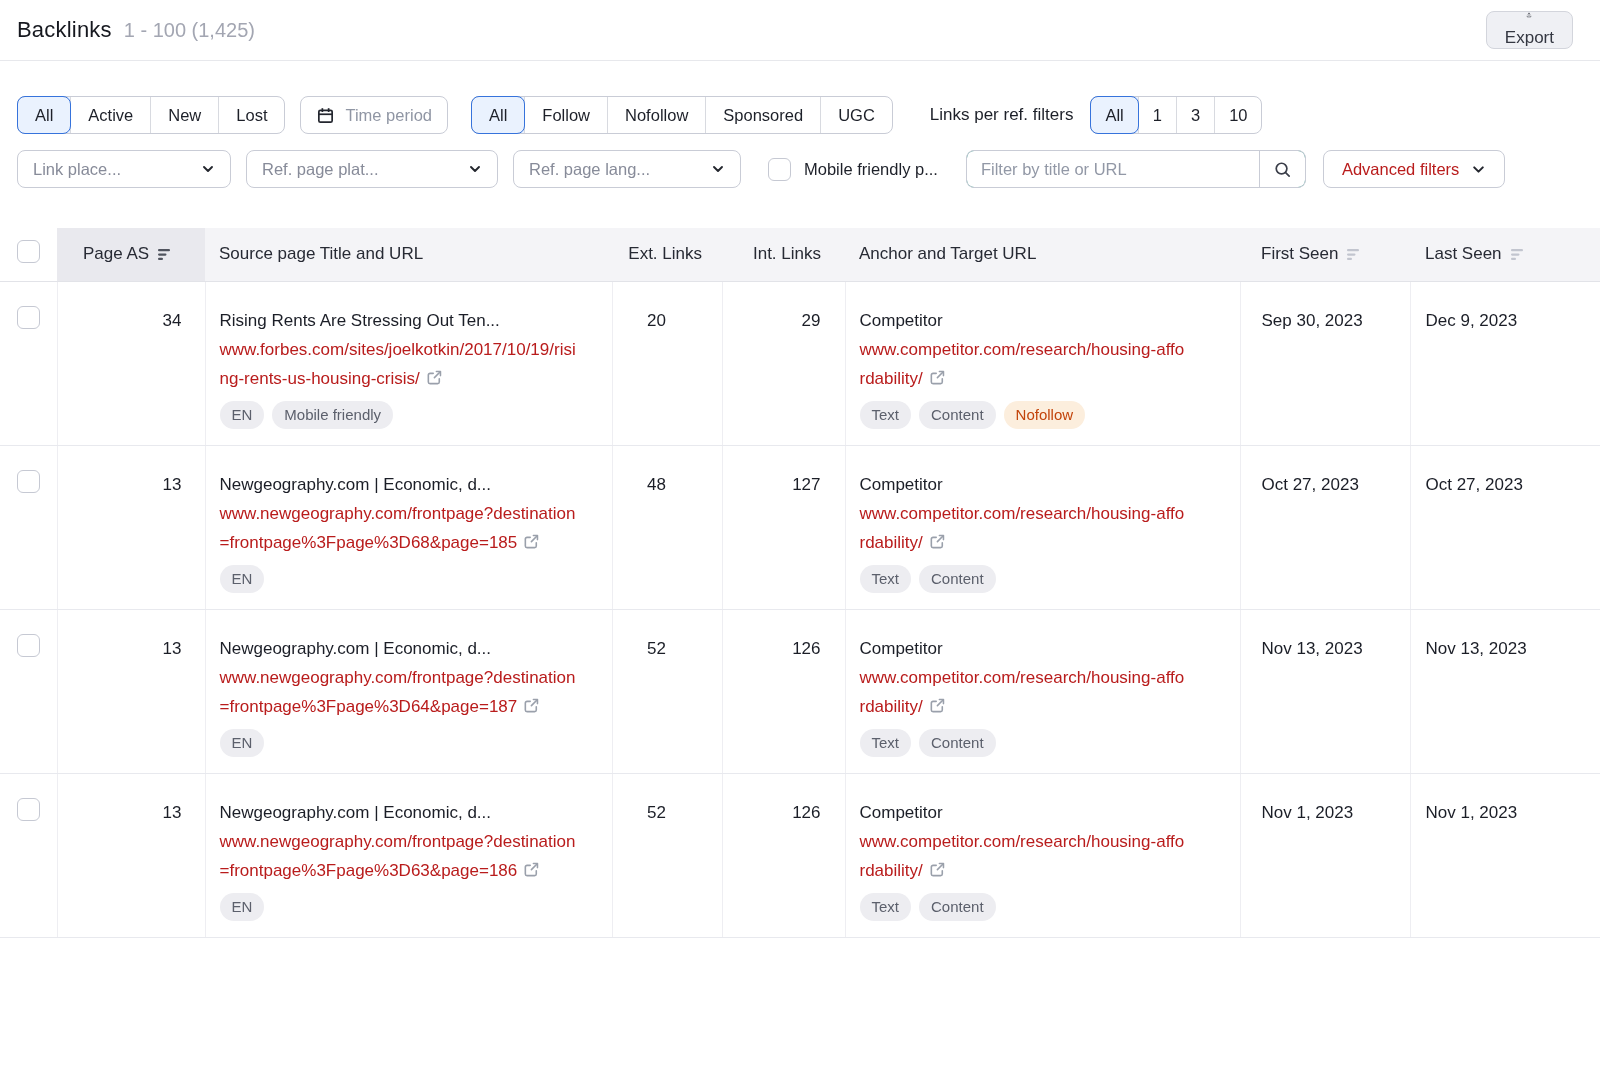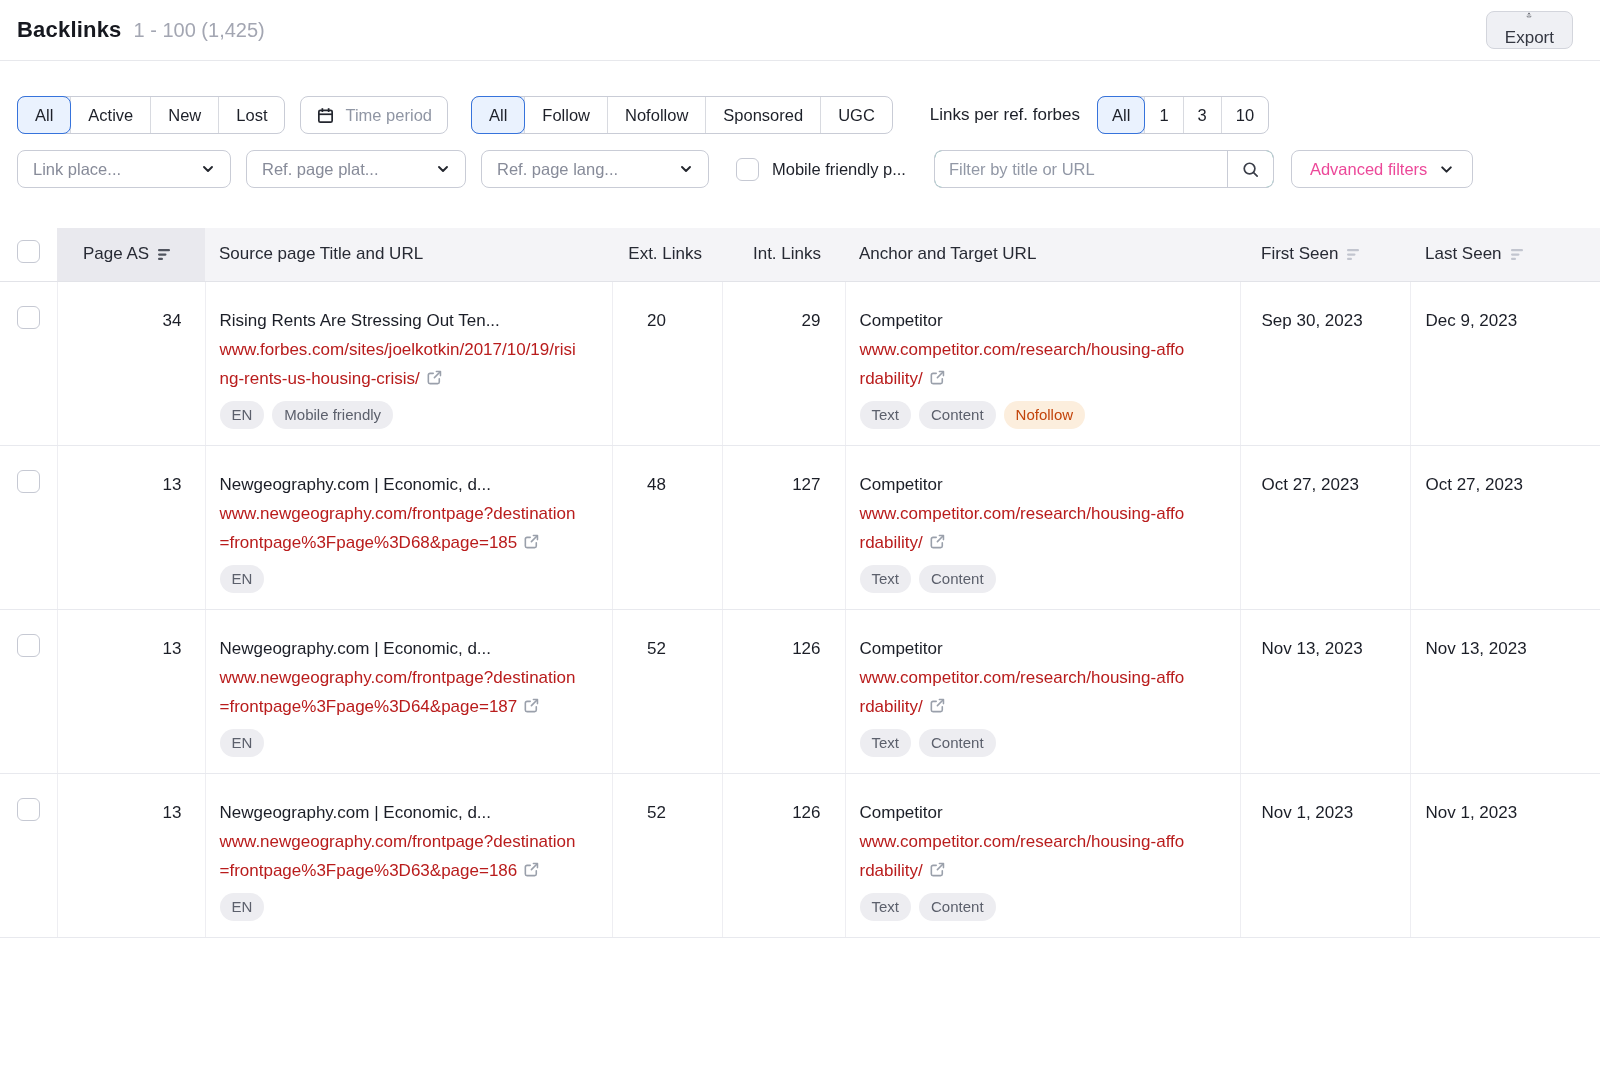--- a/index.html
+++ b/index.html
@@ -2,21 +2,21 @@
 <html><head>
 <meta charset="utf-8">
 <style>
   * { margin:0; padding:0; box-sizing:border-box; }
   html,body { width:1600px; height:1070px; background:#fff; overflow:hidden;
     font-family:"Liberation Sans","DejaVu Sans",sans-serif; color:#1b1e27; }
 
   
   .title-bar { height:61px; display:flex; align-items:center; padding:0 27px 0 17px;
     border-bottom:1px solid #e7e8ec; }
-  .page-title { font-size:22px; font-weight:700; color:#16181f; letter-spacing:.2px; }
+  .page-title { font-size:22px; font-weight:400; color:#16181f; letter-spacing:.2px; }
   .page-range { font-size:20px; color:#a3a6b2; margin-left:12px; }
   .export-btn { margin-left:auto; height:38px; display:inline-flex; align-items:center;
     gap:10px; padding:0 18px; background:#eff0f4; border:1px solid #d3d5dc; border-radius:8px;
     font-size:17px; color:#3437 41; color:#343741; cursor:pointer;flex-direction:column; }
 
   
   .filters { padding:0 17px; margin-top:35px; }
   .frow { display:flex; align-items:center; }
   .frow + .frow { margin-top:16px; }
 
@@ -32,39 +32,39 @@
   .seg.num .seg-item { padding:0 14px; }
 
   .btn-outline { height:38px; display:inline-flex; align-items:center; gap:10px; padding:0 15px;
     border:1px solid #c9ccd6; border-radius:8px; background:#fff; font-size:16.5px; cursor:pointer; }
   .muted-label { color:#9096a4; }
   .inline-label { font-size:17px; color:#1d2029; }
 
   .dropdown { justify-content:space-between; }
   .dd-label { color:#878b99; font-size:16.5px; overflow:hidden; white-space:nowrap; }
   .w-linkplace { width:214px; }
-  .w-platform  { width:220px; margin-left:15px; }
+  .w-platform  { width:252px; margin-left:15px; }
   .w-language  { width:228px; margin-left:15px; }
 
   .cb { width:23px; height:23px; border:1px solid #c6c9d3; border-radius:6px; background:#fff;
     display:inline-block; flex:0 0 auto; cursor:pointer; }
 
   .mobile-wrap { display:flex; align-items:center; margin-left:27px; gap:13px; }
   .mobile-label { font-size:16.5px; color:#1d2029; white-space:nowrap; }
 
   .search { margin-left:28px; width:340px; height:38px; display:flex; align-items:stretch;
     border:1px solid #c9ccd6; border-radius:8px; overflow:hidden; background:#0f766e; }
   .search input { flex:1; border:none; outline:none; padding:0 14px; font-size:16.5px;
     font-family:inherit; color:#1d2029; }
   .search input::placeholder { color:#9298a6; }
   .search-btn { width:46px; display:flex; align-items:center; justify-content:center;
     border-left:1px solid #c9ccd6; background:#fff; cursor:pointer; }
 
   .advanced { margin-left:17px; padding:0 18px; gap:12px; }
-  .adv-label { color:#ec4899; }
+  .adv-label { color:#b91c1c; }
 
   .ml15{margin-left:15px;} .ml23{margin-left:23px;} .ml37{margin-left:37px;} .ml17{margin-left:17px;}
 
   
   table { width:1600px; margin-top:40px; border-collapse:collapse; table-layout:fixed; }
   thead th { height:53px; background:#f4f4f7; font-weight:400; font-size:17px; color:#272a34;
     text-align:left; vertical-align:middle; border-bottom:1px solid #e2e3e8; }
   thead th.h-cb { background:#fff; padding-left:17px; }
   thead th.h-as { background:#e9e9ee; padding-left:26px; }
   thead th.h-num { text-align:right; }
@@ -135,21 +135,21 @@
     </button>
 
     <div class="seg ml23">
       <span class="seg-item selected">All</span>
       <span class="seg-item">Follow</span>
       <span class="seg-item">Nofollow</span>
       <span class="seg-item">Sponsored</span>
       <span class="seg-item">UGC</span>
     </div>
 
-    <span class="inline-label ml37">Links per ref. forbes</span>
+    <span class="inline-label ml37">Links per ref. filters</span>
 
     <div class="seg num ml17">
       <span class="seg-item selected">All</span>
       <span class="seg-item">1</span>
       <span class="seg-item">3</span>
       <span class="seg-item">10</span>
     </div>
   </div>
 
   <div class="frow">

